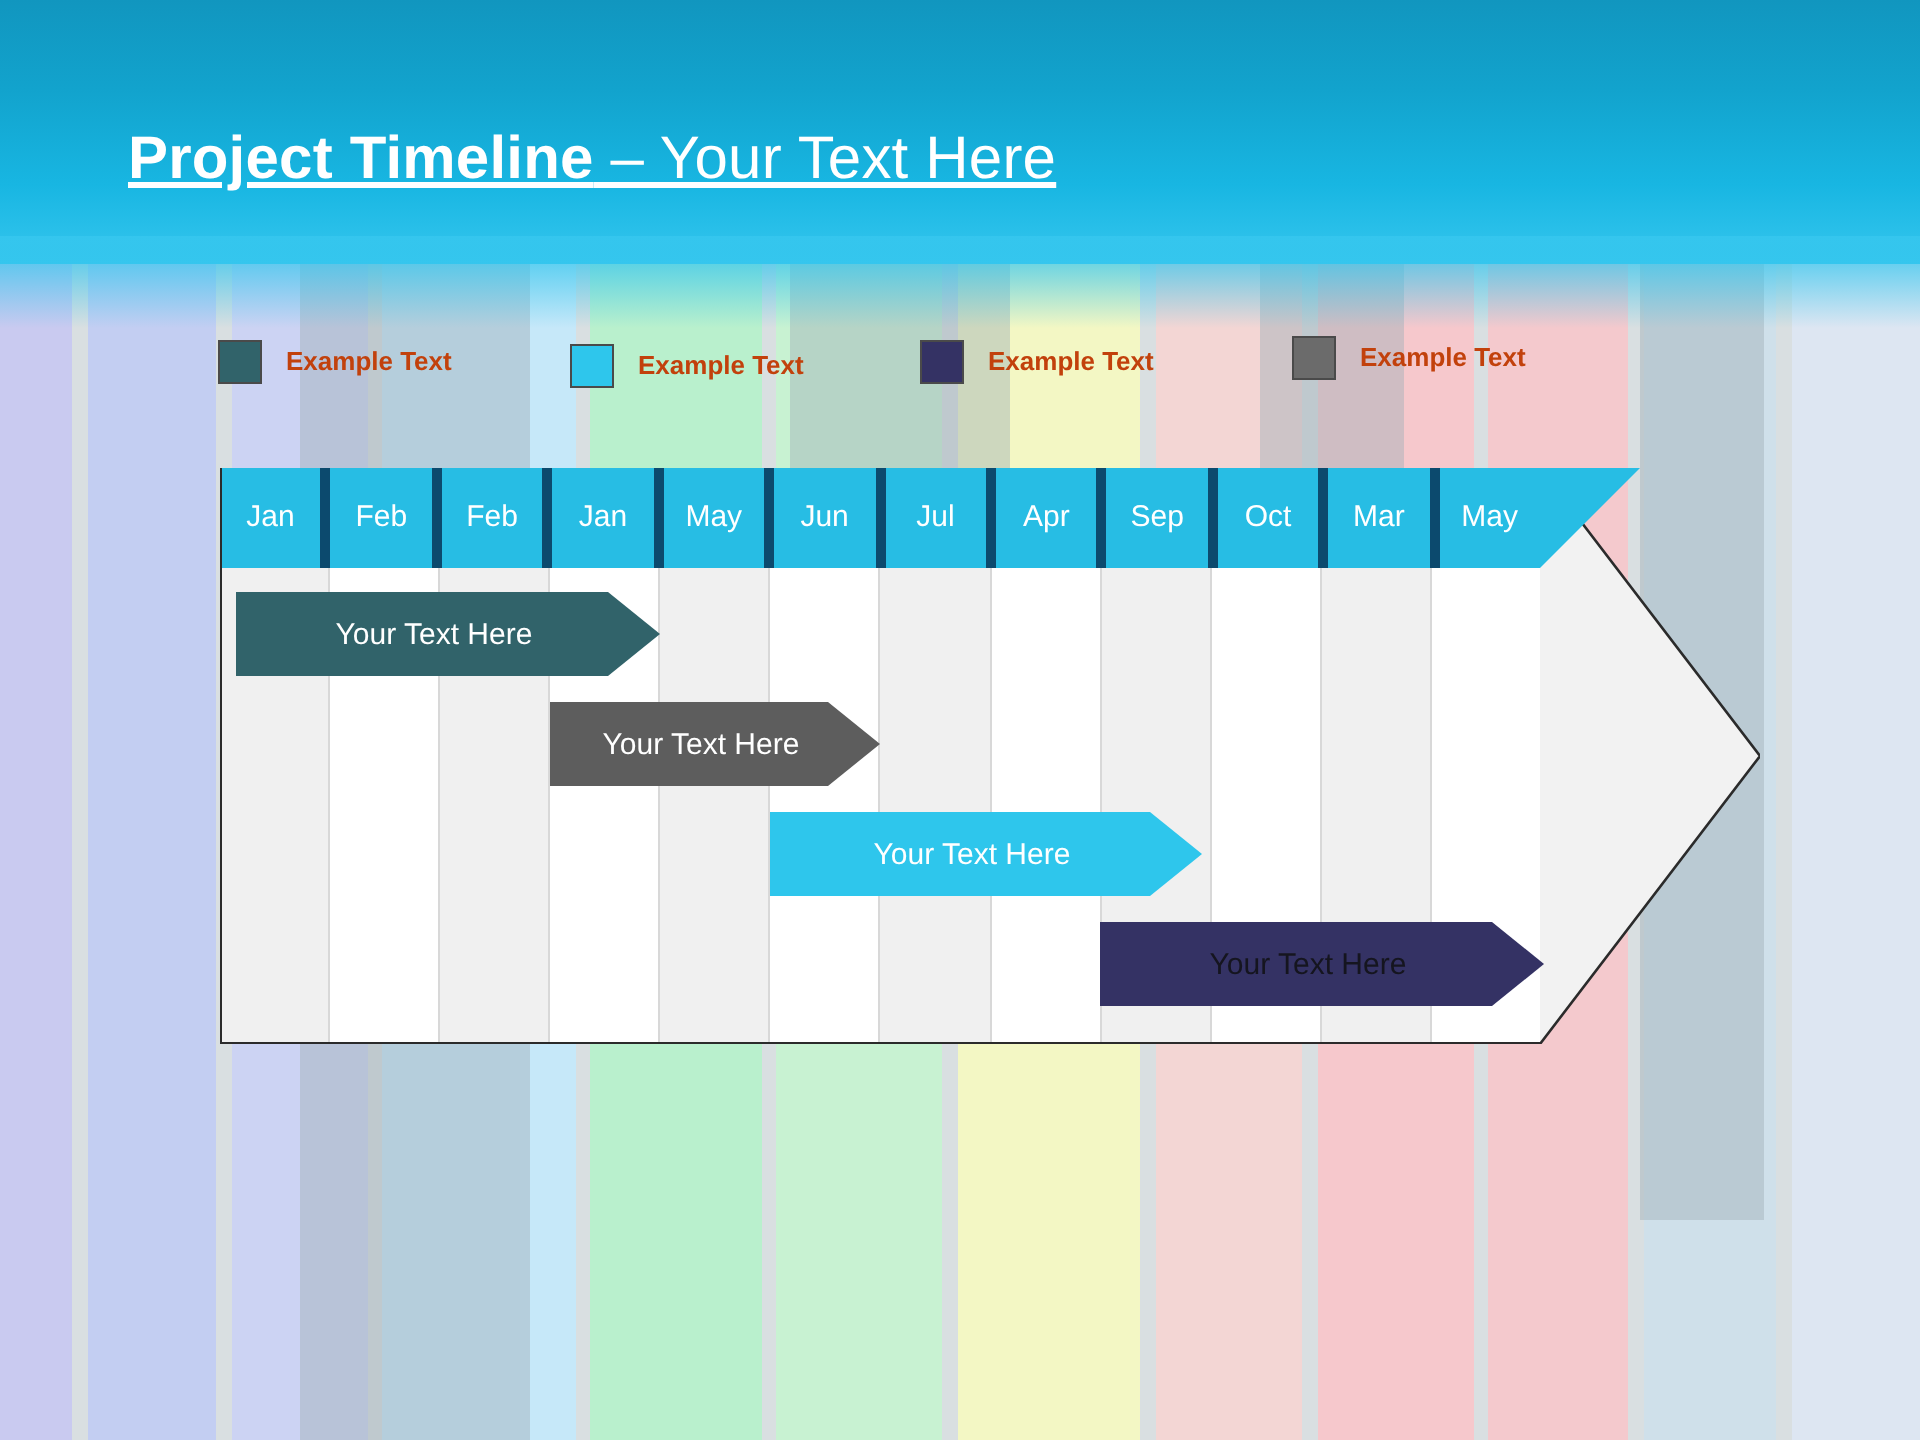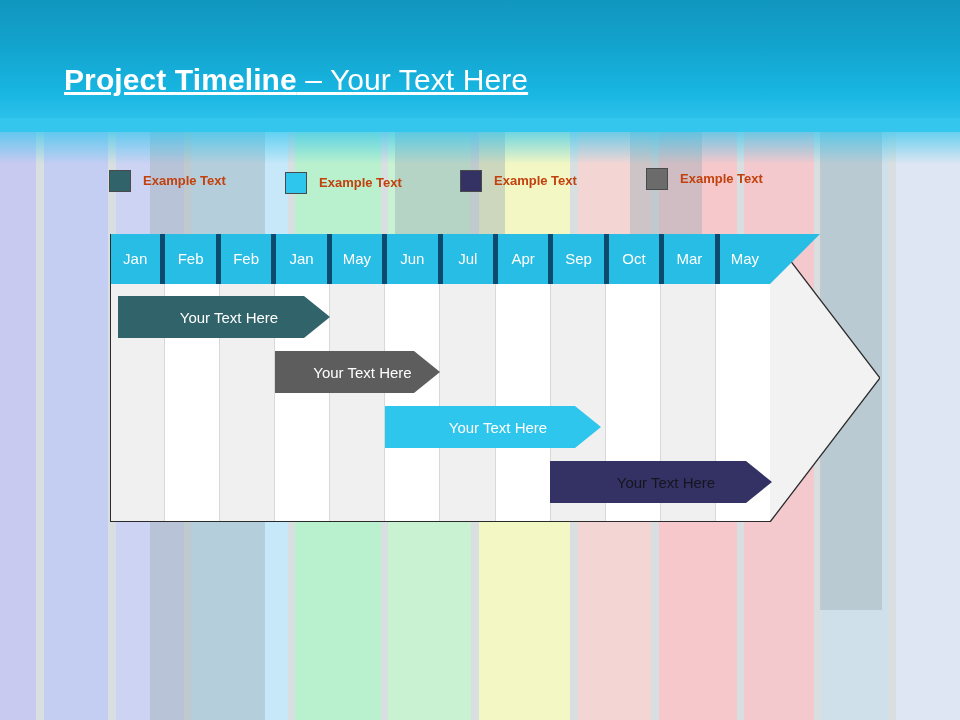--- a/index.html
+++ b/index.html
@@ -71,21 +71,21 @@
   .cols { position:absolute; left:0; top:50px; width:660px; height:238px; display:flex; }
   .col { flex:1 1 0; height:100%; border-right:1px solid #d8d8d8; }
   .col:last-child { border-right:none; }
   .col.odd  { background:#f0f0f0; }
   .col.even { background:#ffffff; }
 
   
   .bar { position:absolute; height:42px; display:block; }
   .bar svg { position:absolute; left:0; top:0; overflow:visible; }
   .bar-label {
-    position:absolute; left:16px; top:0; height:42px; width:100%;
+    position:absolute; left:4px; top:0; height:42px; width:100%;
     display:flex; align-items:center; justify-content:center;
     font-size:15px; line-height:17px; white-space:nowrap;
     padding-right:22px; pointer-events:none;
   }
   .bar-label.lightText { color:#ffffff; }
   .bar-label.darkText  { color:#15151f; }
 </style>
 </head>
 <body>
 

